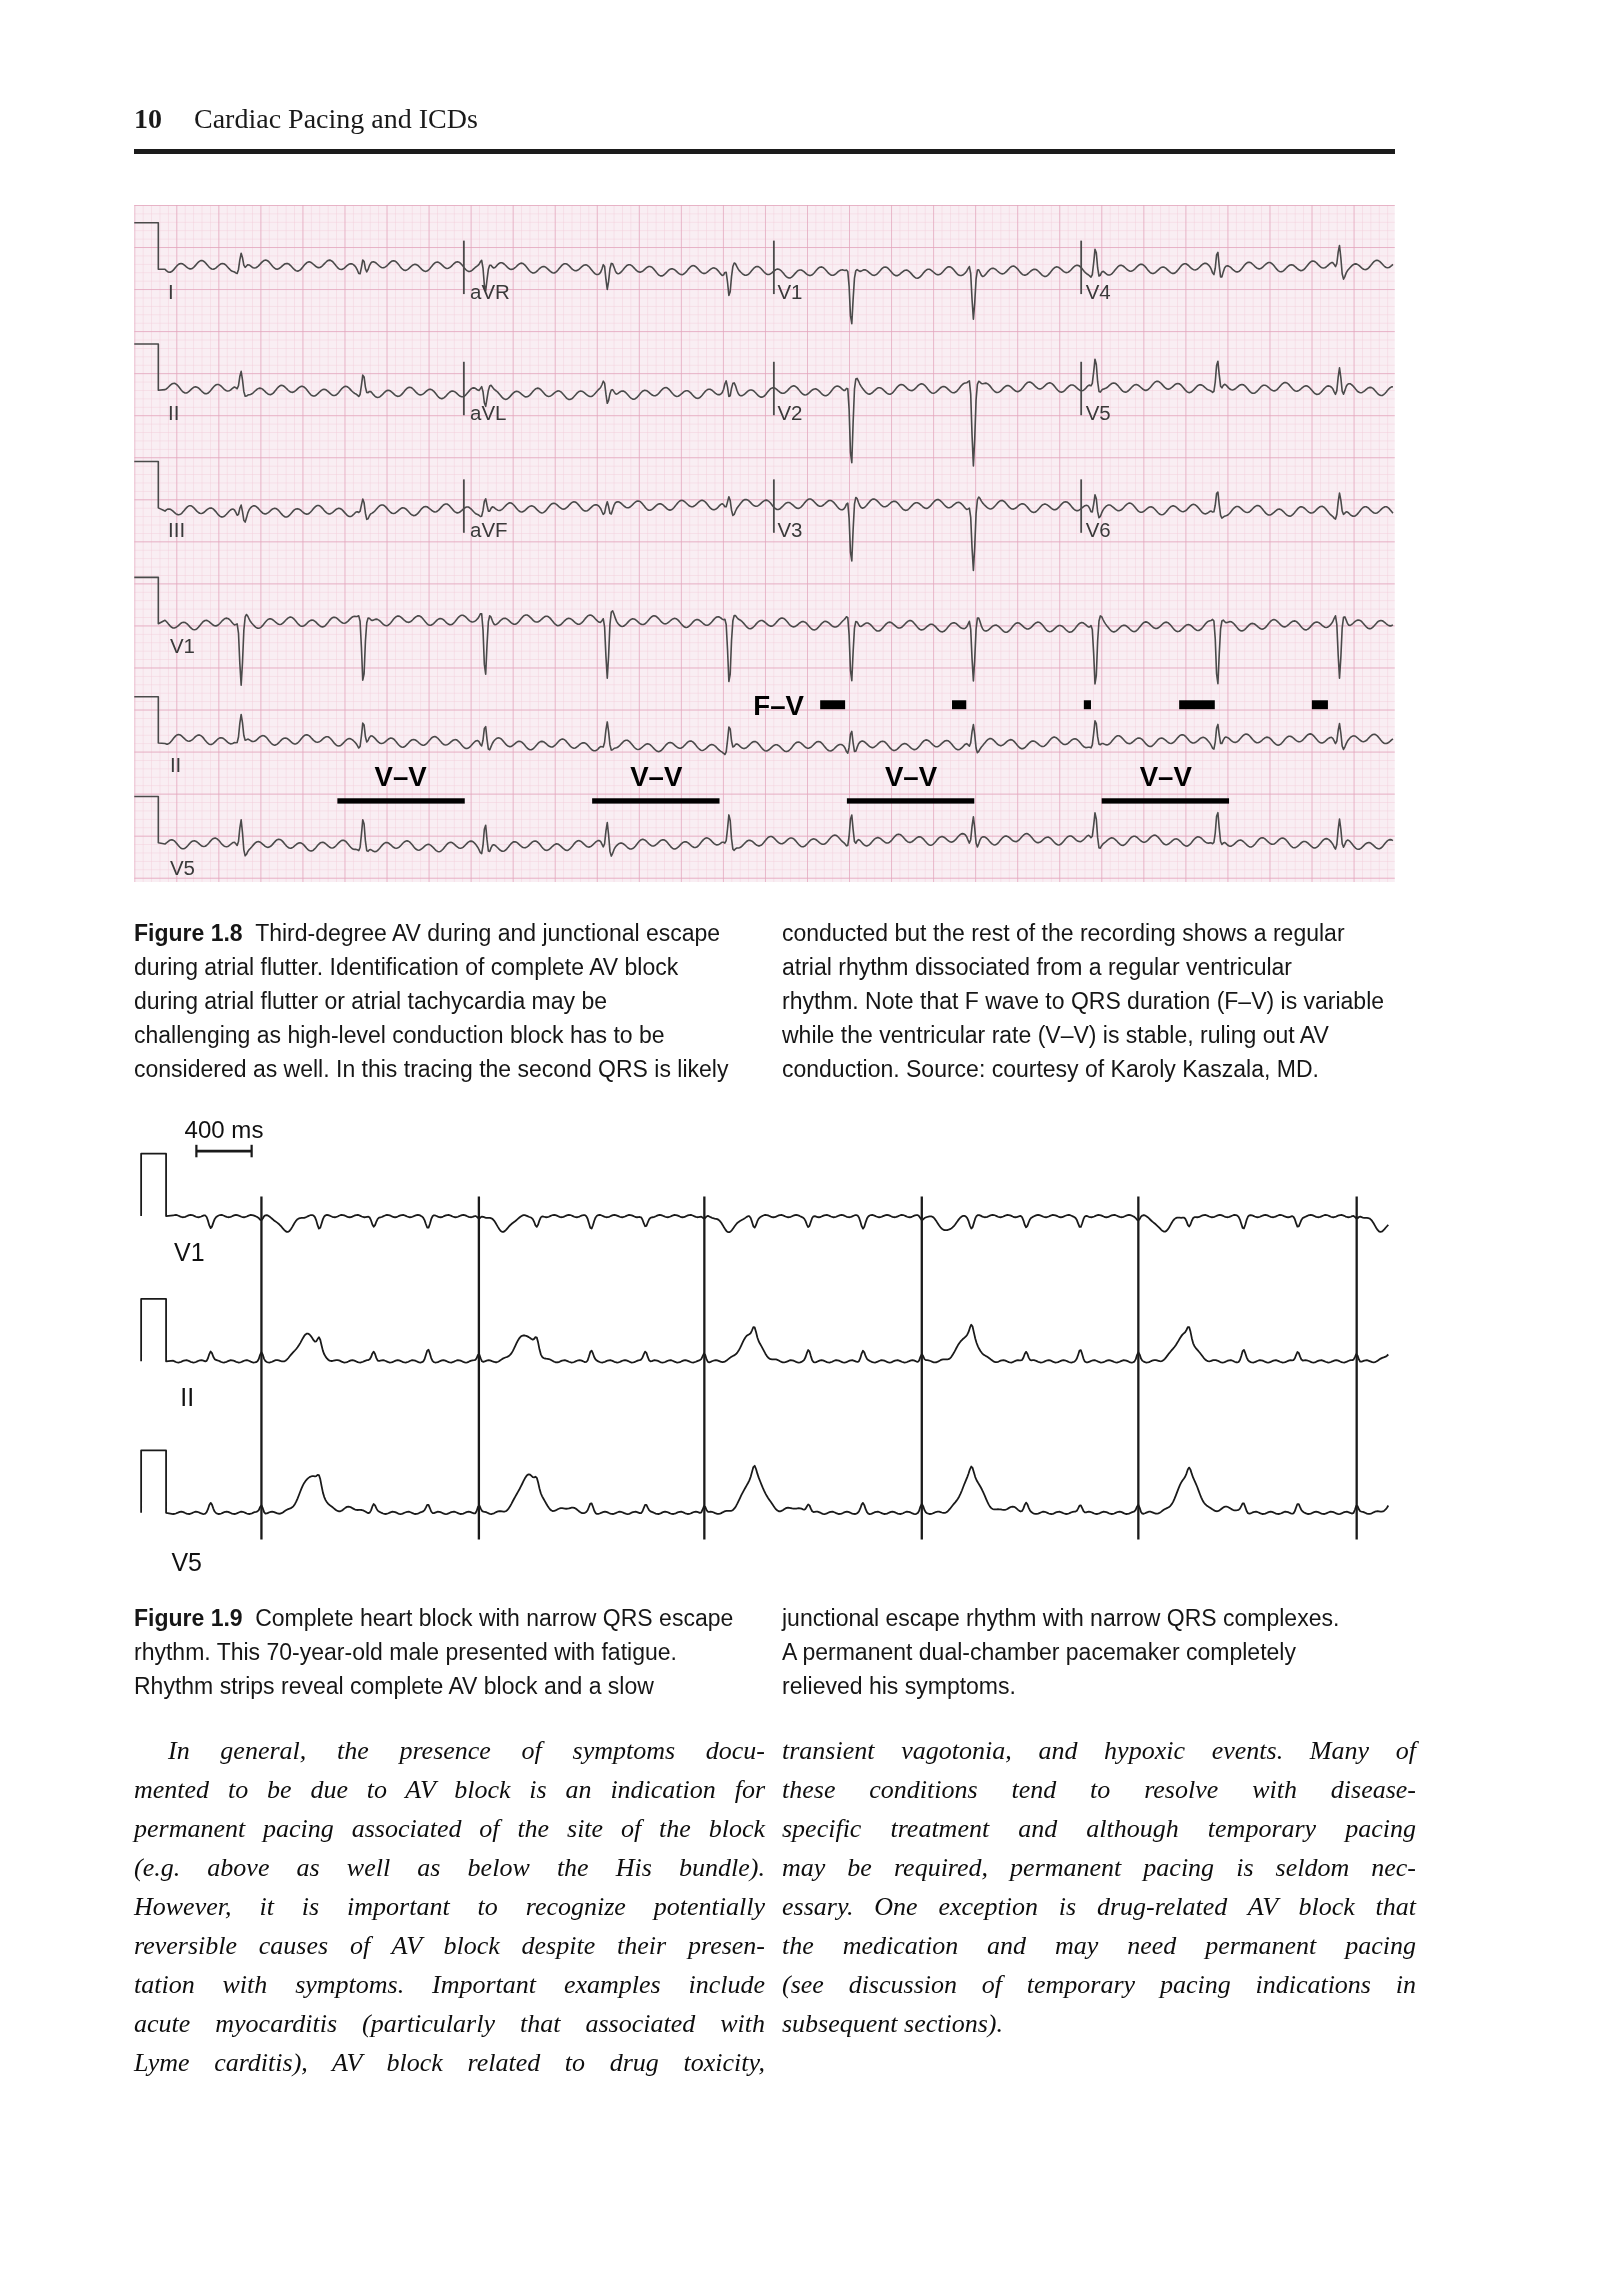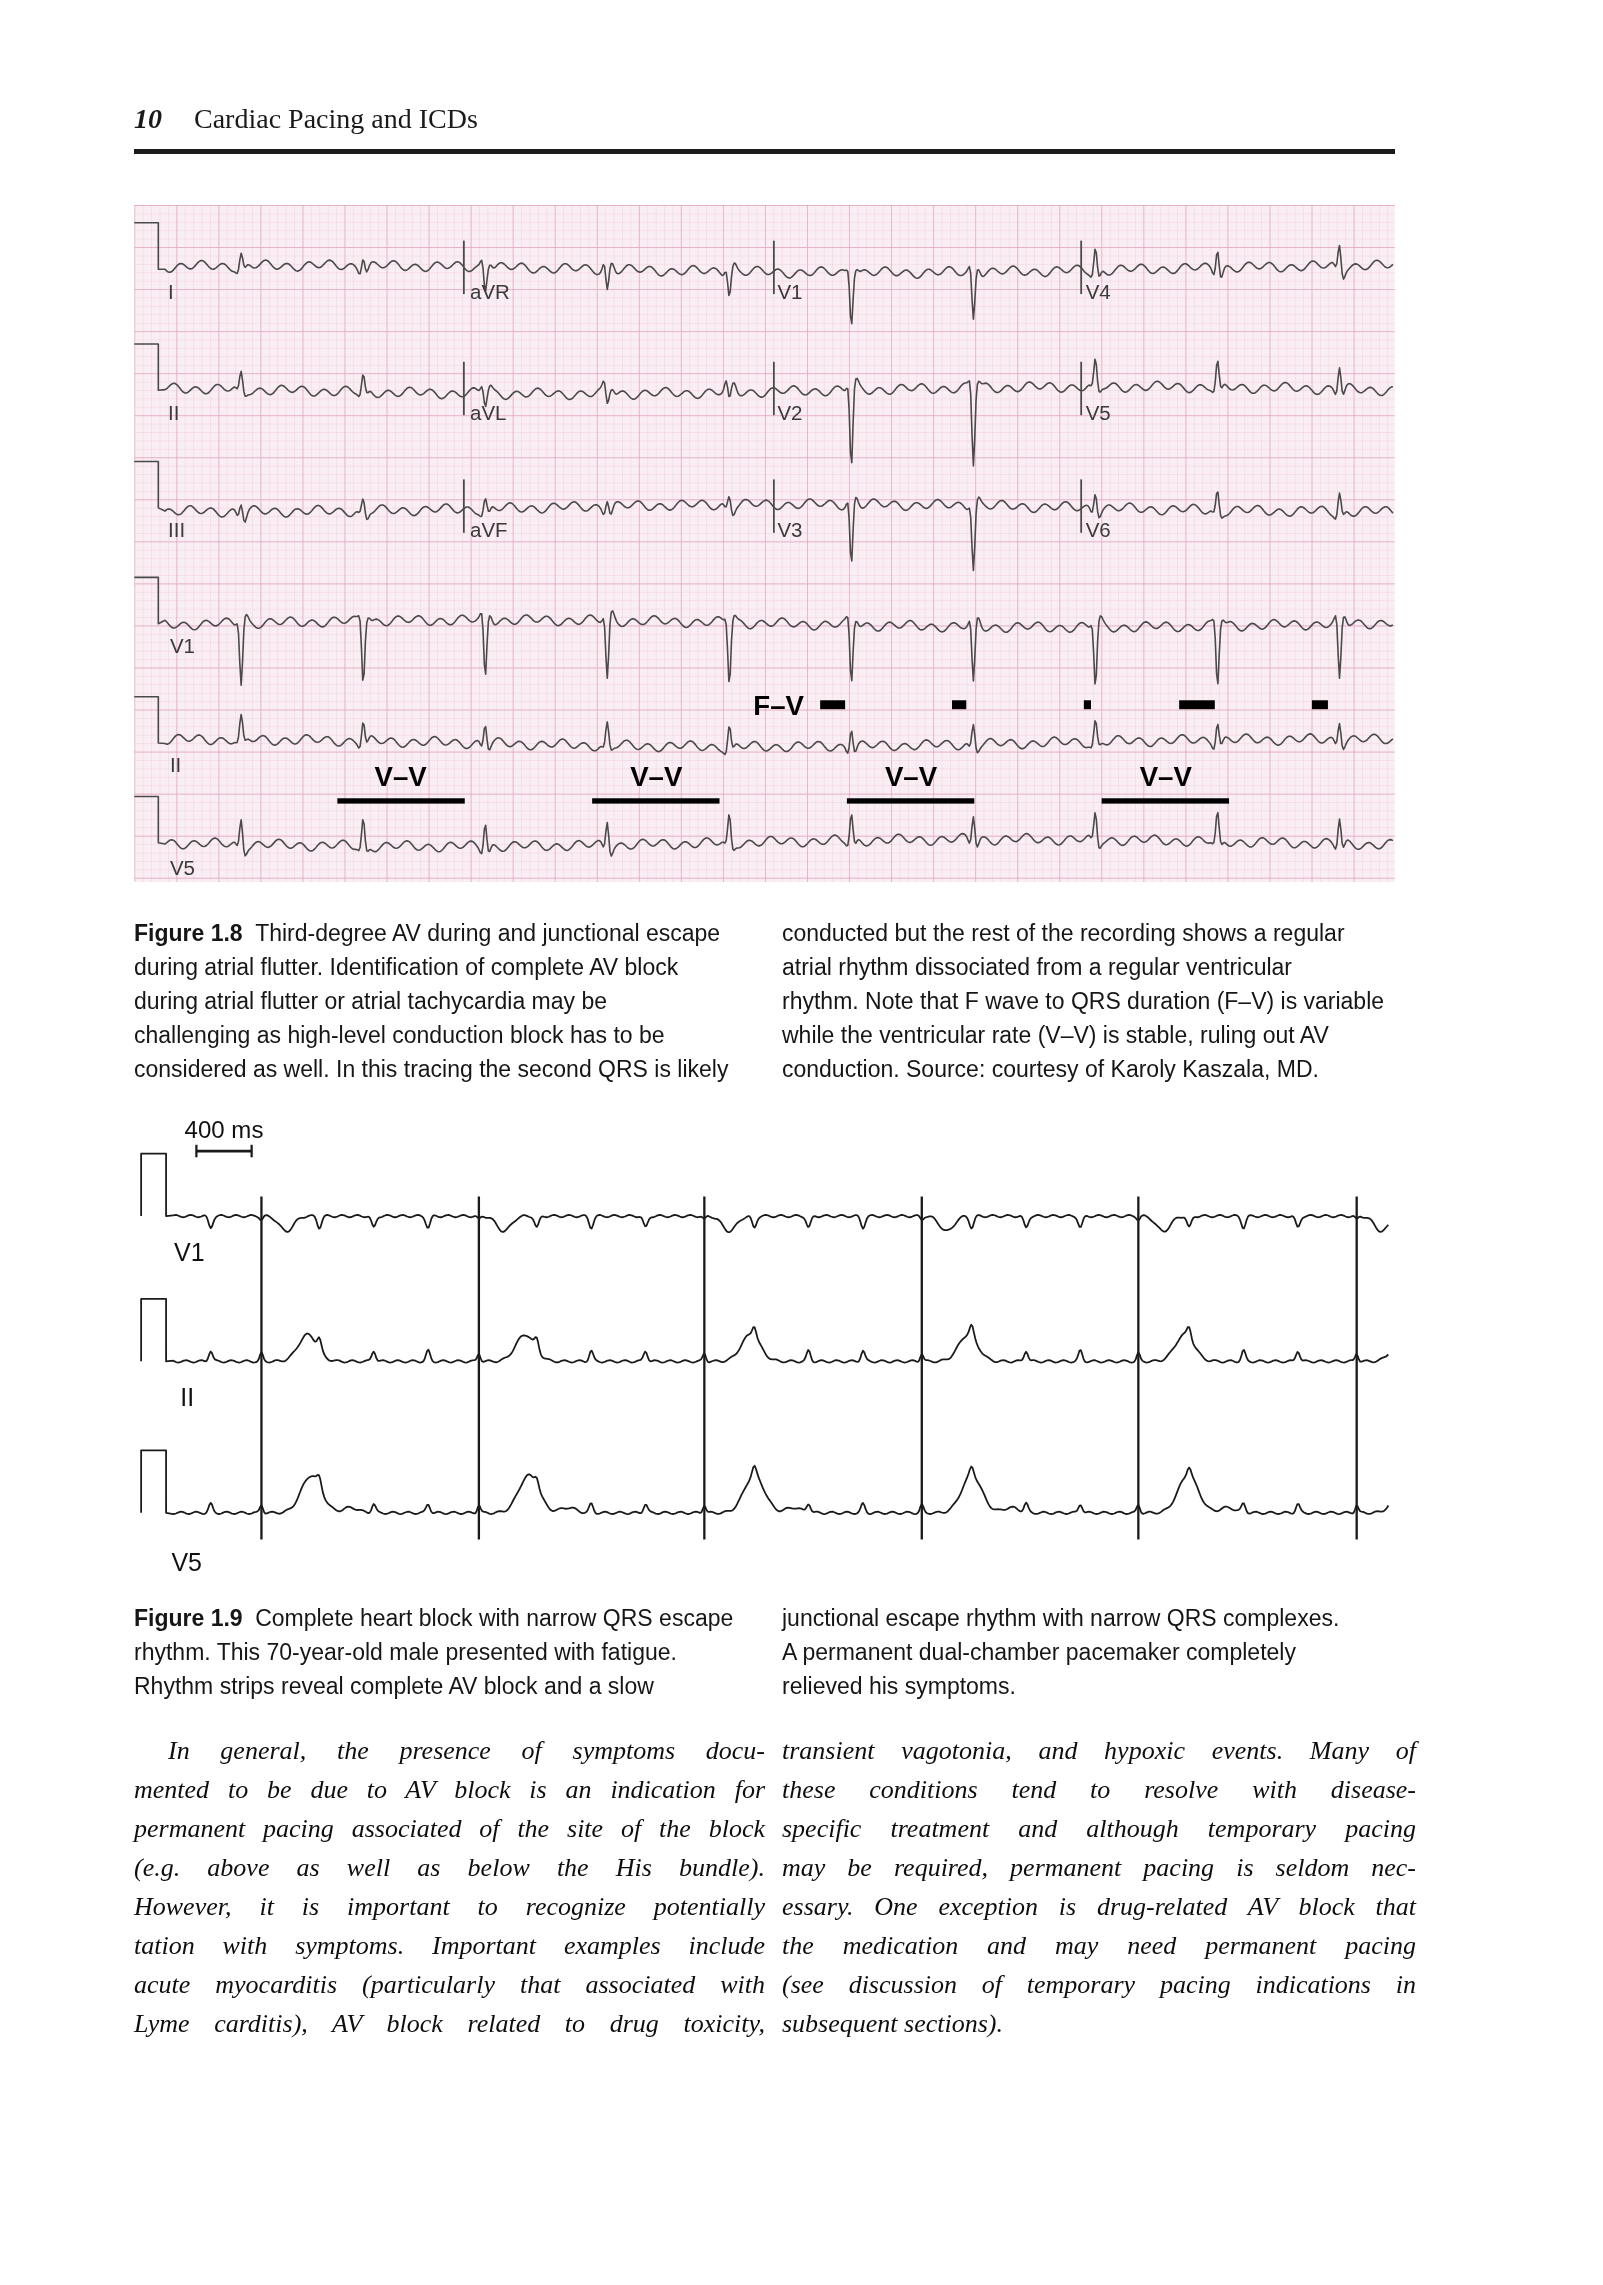--- a/index.html
+++ b/index.html
@@ -1,19 +1,19 @@
 <!DOCTYPE html>
 <html style="font-size:14.3px"><head>
 <meta charset="utf-8">
 <style>
   html,body{margin:0;padding:0;background:#e8e8e8;}
   .page{position:relative;width:1604px;height:2286px;background:#ffffff;
         font-family:"Liberation Serif",serif;color:#111;overflow:hidden;margin:0 auto;}
   .hdr{position:absolute;left:134px;top:103px;font-size:28px;color:#1a1a1a;}
-  .hdr .num{font-weight:bold;margin-right:32px;font-style:italic;}
+  .hdr .num{font-weight:bold;margin-right:32px;}
   .rule{position:absolute;left:134px;top:149px;width:1261px;height:4.5px;background:#1b1b1b;}
   .fig{position:absolute;}
   .cap{position:absolute;font-family:"Liberation Sans",sans-serif;font-size:23px;
        line-height:34px;color:#161616;}
   .cap-line{white-space:nowrap;}
   .cap-bold{font-weight:bold;margin-right:12.5px;}
   .bodycol{position:absolute;font-size:26px;line-height:39px;color:#0e0e0e;font-style:italic;}
   .jline{text-align:justify;text-align-last:justify;}
   #body-right .jline:last-child{text-align-last:left;}
   #body-left .jline:first-child{text-indent:34px;}
@@ -146,20 +146,21 @@
         <div class="cap-line">relieved his symptoms.</div>
       </div>
   </div>
 
   <div class="bodycol" id="body-left" style="left:134px;top:1731px;width:631px">
       <div class="jline">In general, the presence of symptoms docu-</div>
       <div class="jline">mented to be due to AV block is an indication for</div>
       <div class="jline">permanent pacing associated of the site of the block</div>
       <div class="jline">(e.g. above as well as below the His bundle).</div>
       <div class="jline">However, it is important to recognize potentially</div>
+      <div class="jline">reversible causes of AV block despite their presen-</div>
       <div class="jline">tation with symptoms. Important examples include</div>
       <div class="jline">acute myocarditis (particularly that associated with</div>
       <div class="jline">Lyme carditis), AV block related to drug toxicity,</div>
     </div>
   <div class="bodycol" id="body-right" style="left:782px;top:1731px;width:634px">
       <div class="jline">transient vagotonia, and hypoxic events. Many of</div>
       <div class="jline">these conditions tend to resolve with disease-</div>
       <div class="jline">specific treatment and although temporary pacing</div>
       <div class="jline">may be required, permanent pacing is seldom nec-</div>
       <div class="jline">essary. One exception is drug-related AV block that</div>

